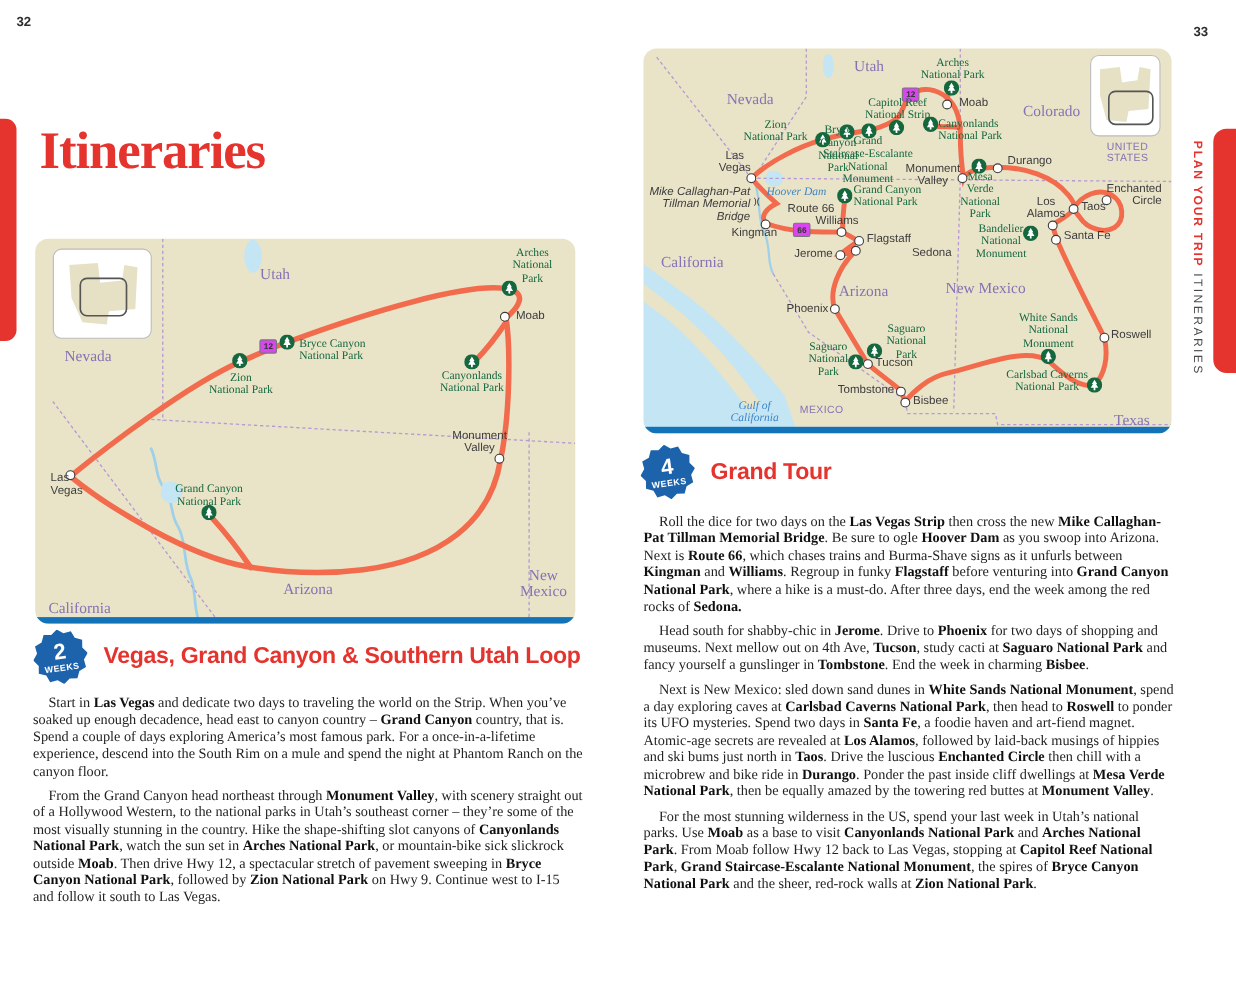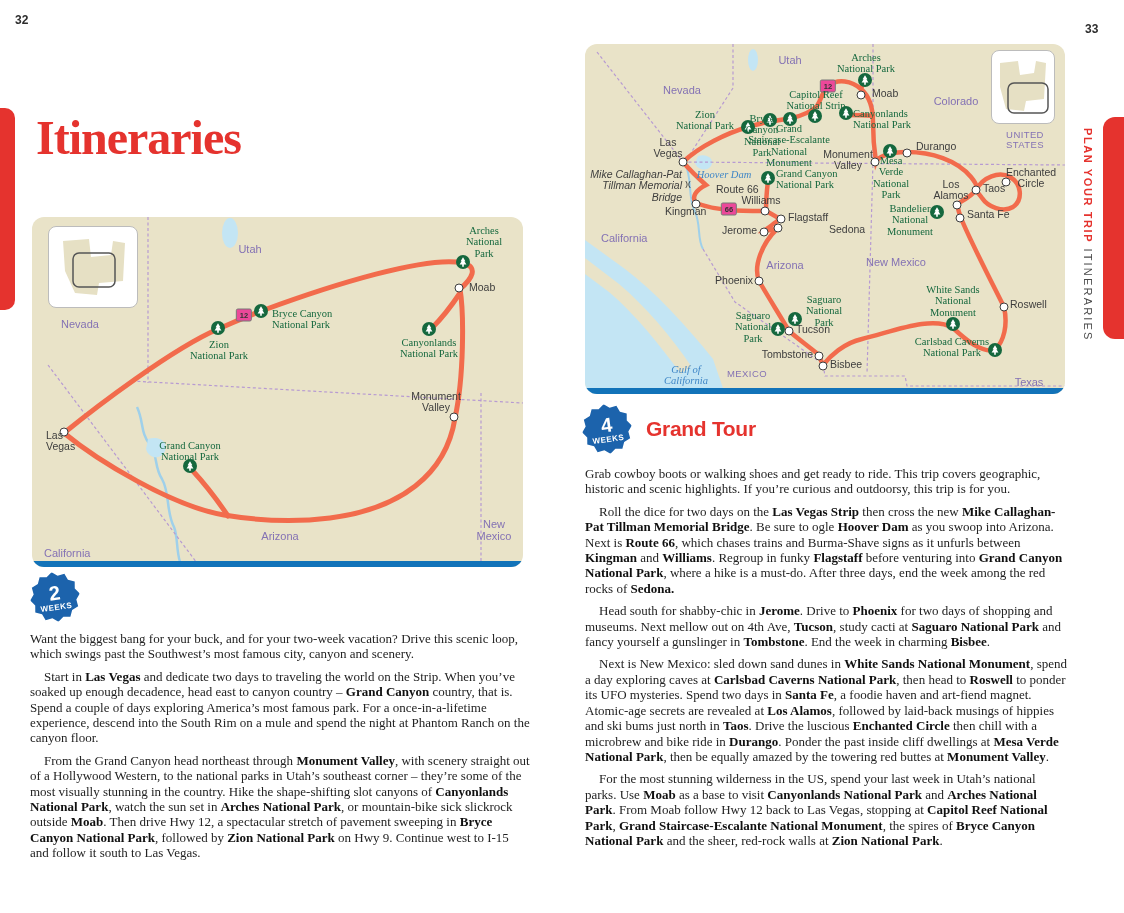--- a/index.html
+++ b/index.html
@@ -22,30 +22,30 @@
   .map-left{left:32px;top:217px;width:491px;height:350px;}
   .map-right{left:585px;top:44px;width:480px;height:350px;}
   .map svg.base{position:absolute;left:0;top:0;}
   .map .bar{position:absolute;left:0;right:0;bottom:0;height:6px;background:var(--bar);}
   .map-labels{position:absolute;inset:0;}
   .lbl{position:absolute;line-height:1.08;white-space:pre-line;text-align:center;
        transform:translate(-50%,-50%);}
   .lbl.align-left{transform:translate(0,-50%);text-align:left;}
   .lbl.align-right{transform:translate(-100%,-50%);text-align:right;}
   .lbl.italic{font-style:italic;}
-  .lbl-region{font-family:Liberation Sans, sans-serif;font-size:11px;color:#8472b4;}
+  .lbl-region{font-family:Liberation Serif, serif;font-size:14px;color:#8472b4;}
   .lbl-country{font-family:"Liberation Sans",sans-serif;font-size:9.5px;color:#8472b4;letter-spacing:.4px;}
   .lbl-park{font-family:"Liberation Serif",serif;font-size:10.5px;color:#15683e;}
   .lbl-city{font-family:"Liberation Sans",sans-serif;font-size:10.5px;color:#3d3d3d;}
   .lbl-water{font-family:"Liberation Serif",serif;font-style:italic;font-size:10.5px;color:#3f86c6;}
   .lbl-bridge{font-family:"Liberation Sans",sans-serif;font-size:8px;color:#222;}
   .tree{position:absolute;width:14px;height:14px;transform:translate(-50%,-50%);}
   .dot{position:absolute;width:7px;height:7px;background:#fff;border:1.6px solid #3d3d3d;
        border-radius:50%;transform:translate(-50%,-50%);}
-  .shield{position:absolute;transform:translate(-50%,-50%);background:#ec4899;border:1px solid #777;
+  .shield{position:absolute;transform:translate(-50%,-50%);background:#d946ef;border:1px solid #777;
           border-radius:2px;font:700 7.5px "Liberation Sans",sans-serif;color:#333;padding:1px 3px;}
   .inset{position:absolute;background:#fff;border:1px solid #bcbcbc;border-radius:8px;}
   .heading-row{position:absolute;display:flex;align-items:center;gap:14px;}
   .badge{flex:0 0 auto;width:50px;height:50px;background:var(--blue);color:#fff;
          display:flex;flex-direction:column;align-items:center;justify-content:center;
          transform:rotate(-8deg);font-family:"Liberation Sans",sans-serif;
          clip-path:polygon(100% 50%,91.5% 61.1%,93.3% 75%,80.4% 80.4%,75% 93.3%,61.1% 91.5%,50% 100%,38.9% 91.5%,25% 93.3%,19.6% 80.4%,6.7% 75%,8.5% 61.1%,0% 50%,8.5% 38.9%,6.7% 25%,19.6% 19.6%,25% 6.7%,38.9% 8.5%,50% 0%,61.1% 8.5%,75% 6.7%,80.4% 19.6%,93.3% 25%,91.5% 38.9%);}
   .badge .num{font-size:20px;font-weight:700;line-height:1;}
   .badge .unit{font-size:8px;font-weight:700;letter-spacing:.5px;}
   h2.heading{margin:0;font-family:"Liberation Sans",sans-serif;font-weight:700;font-size:21px;
@@ -310,46 +310,45 @@
         <div class="lbl lbl-city align-left" style="left: 200px; top: 186px; margin-left: 44px;">Sedona</div>
         <div class="lbl lbl-city align-right" style="left: 168px; top: 237px;">Phoenix</div>
         <div class="lbl lbl-city align-left" style="left: 211px; top: 286px;">Tucson</div>
         <div class="lbl lbl-city align-right" style="left: 228px; top: 311px;">Tombstone</div>
         <div class="lbl lbl-city align-left" style="left: 245px; top: 321px;">Bisbee</div>
         <div class="lbl lbl-city align-left" style="left: 425px; top: 261px;">Roswell</div>
         <div class="lbl lbl-city align-left" style="left: 382px; top: 171px;">Santa Fe</div>
         <div class="lbl lbl-city" style="left: 366px; top: 146px;">Los
 Alamos</div>
         <div class="lbl lbl-city align-left" style="left: 398px; top: 145px;">Taos</div>
-        <div class="lbl lbl-city" style="left: 446px; top: 134px;">Enchanted
+        <div class="lbl lbl-city" style="left: 446px; top: 134px; text-align: right;">Enchanted
 Circle</div>
       </div>
     <div class="bar"></div>
   </div>
 
   <div class="heading-row" style="left:30px;top:572px;">
     <div class="badge">
       <span class="num">2</span>
       <span class="unit">WEEKS</span>
     </div>
+    <h2 class="heading">Vegas, Grand Canyon &amp; Southern Utah Loop</h2>
   </div>
   <div class="textcol" style="left:30px;top:631px;width:500px;">
-      <p>Want the biggest bang for your buck, and for your two-week vacation? Drive this scenic loop, which swings past the Southwest’s most famous city, canyon and scenery.</p>
       <p class="ind">Start in <b>Las Vegas</b> and dedicate two days to traveling the world on the Strip. When you’ve soaked up enough decadence, head east to canyon country – <b>Grand Canyon</b> country, that is. Spend a couple of days exploring America’s most famous park. For a once-in-a-lifetime experience, descend into the South Rim on a mule and spend the night at Phantom Ranch on the canyon floor.</p>
       <p class="ind">From the Grand Canyon head northeast through <b>Monument Valley</b>, with scenery straight out of a Hollywood Western, to the national parks in Utah’s southeast corner – they’re some of the most visually stunning in the country. Hike the shape-shifting slot canyons of <b>Canyonlands National Park</b>, watch the sun set in <b>Arches National Park</b>, or mountain-bike sick slickrock outside <b>Moab</b>. Then drive Hwy 12, a spectacular stretch of pavement sweeping in <b>Bryce Canyon National Park</b>, followed by <b>Zion National Park</b> on Hwy 9. Continue west to I-15 and follow it south to Las Vegas.</p>
     </div>
 
   <div class="heading-row" style="left:582px;top:404px;">
     <div class="badge">
       <span class="num">4</span>
       <span class="unit">WEEKS</span>
     </div>
     <h2 class="heading">Grand Tour</h2>
   </div>
   <div class="textcol" style="left:585px;top:466px;width:484px;">
-      <p>Grab cowboy boots or walking shoes and get ready to ride. This trip covers geographic, historic and scenic highlights. If you’re curious and outdoorsy, this trip is for you.</p>
       <p class="ind">Roll the dice for two days on the <b>Las Vegas Strip</b> then cross the new <b>Mike Callaghan-Pat Tillman Memorial Bridge</b>. Be sure to ogle <b>Hoover Dam</b> as you swoop into Arizona. Next is <b>Route 66</b>, which chases trains and Burma-Shave signs as it unfurls between <b>Kingman</b> and <b>Williams</b>. Regroup in funky <b>Flagstaff</b> before venturing into <b>Grand Canyon National Park</b>, where a hike is a must-do. After three days, end the week among the red rocks of <b>Sedona.</b></p>
       <p class="ind">Head south for shabby-chic in <b>Jerome</b>. Drive to <b>Phoenix</b> for two days of shopping and museums. Next mellow out on 4th Ave, <b>Tucson</b>, study cacti at <b>Saguaro National Park</b> and fancy yourself a gunslinger in <b>Tombstone</b>. End the week in charming <b>Bisbee</b>.</p>
       <p class="ind">Next is New Mexico: sled down sand dunes in <b>White Sands National Monument</b>, spend a day exploring caves at <b>Carlsbad Caverns National Park</b>, then head to <b>Roswell</b> to ponder its UFO mysteries. Spend two days in <b>Santa Fe</b>, a foodie haven and art-fiend magnet. Atomic-age secrets are revealed at <b>Los Alamos</b>, followed by laid-back musings of hippies and ski bums just north in <b>Taos</b>. Drive the luscious <b>Enchanted Circle</b> then chill with a microbrew and bike ride in <b>Durango</b>. Ponder the past inside cliff dwellings at <b>Mesa Verde National Park</b>, then be equally amazed by the towering red buttes at <b>Monument Valley</b>.</p>
       <p class="ind">For the most stunning wilderness in the US, spend your last week in Utah’s national parks. Use <b>Moab</b> as a base to visit <b>Canyonlands National Park</b> and <b>Arches National Park</b>. From Moab follow Hwy 12 back to Las Vegas, stopping at <b>Capitol Reef National Park</b>, <b>Grand Staircase-Escalante National Monument</b>, the spires of <b>Bryce Canyon National Park</b> and the sheer, red-rock walls at <b>Zion National Park</b>.</p>
     </div>
 
 </div>
 
 </body></html>

